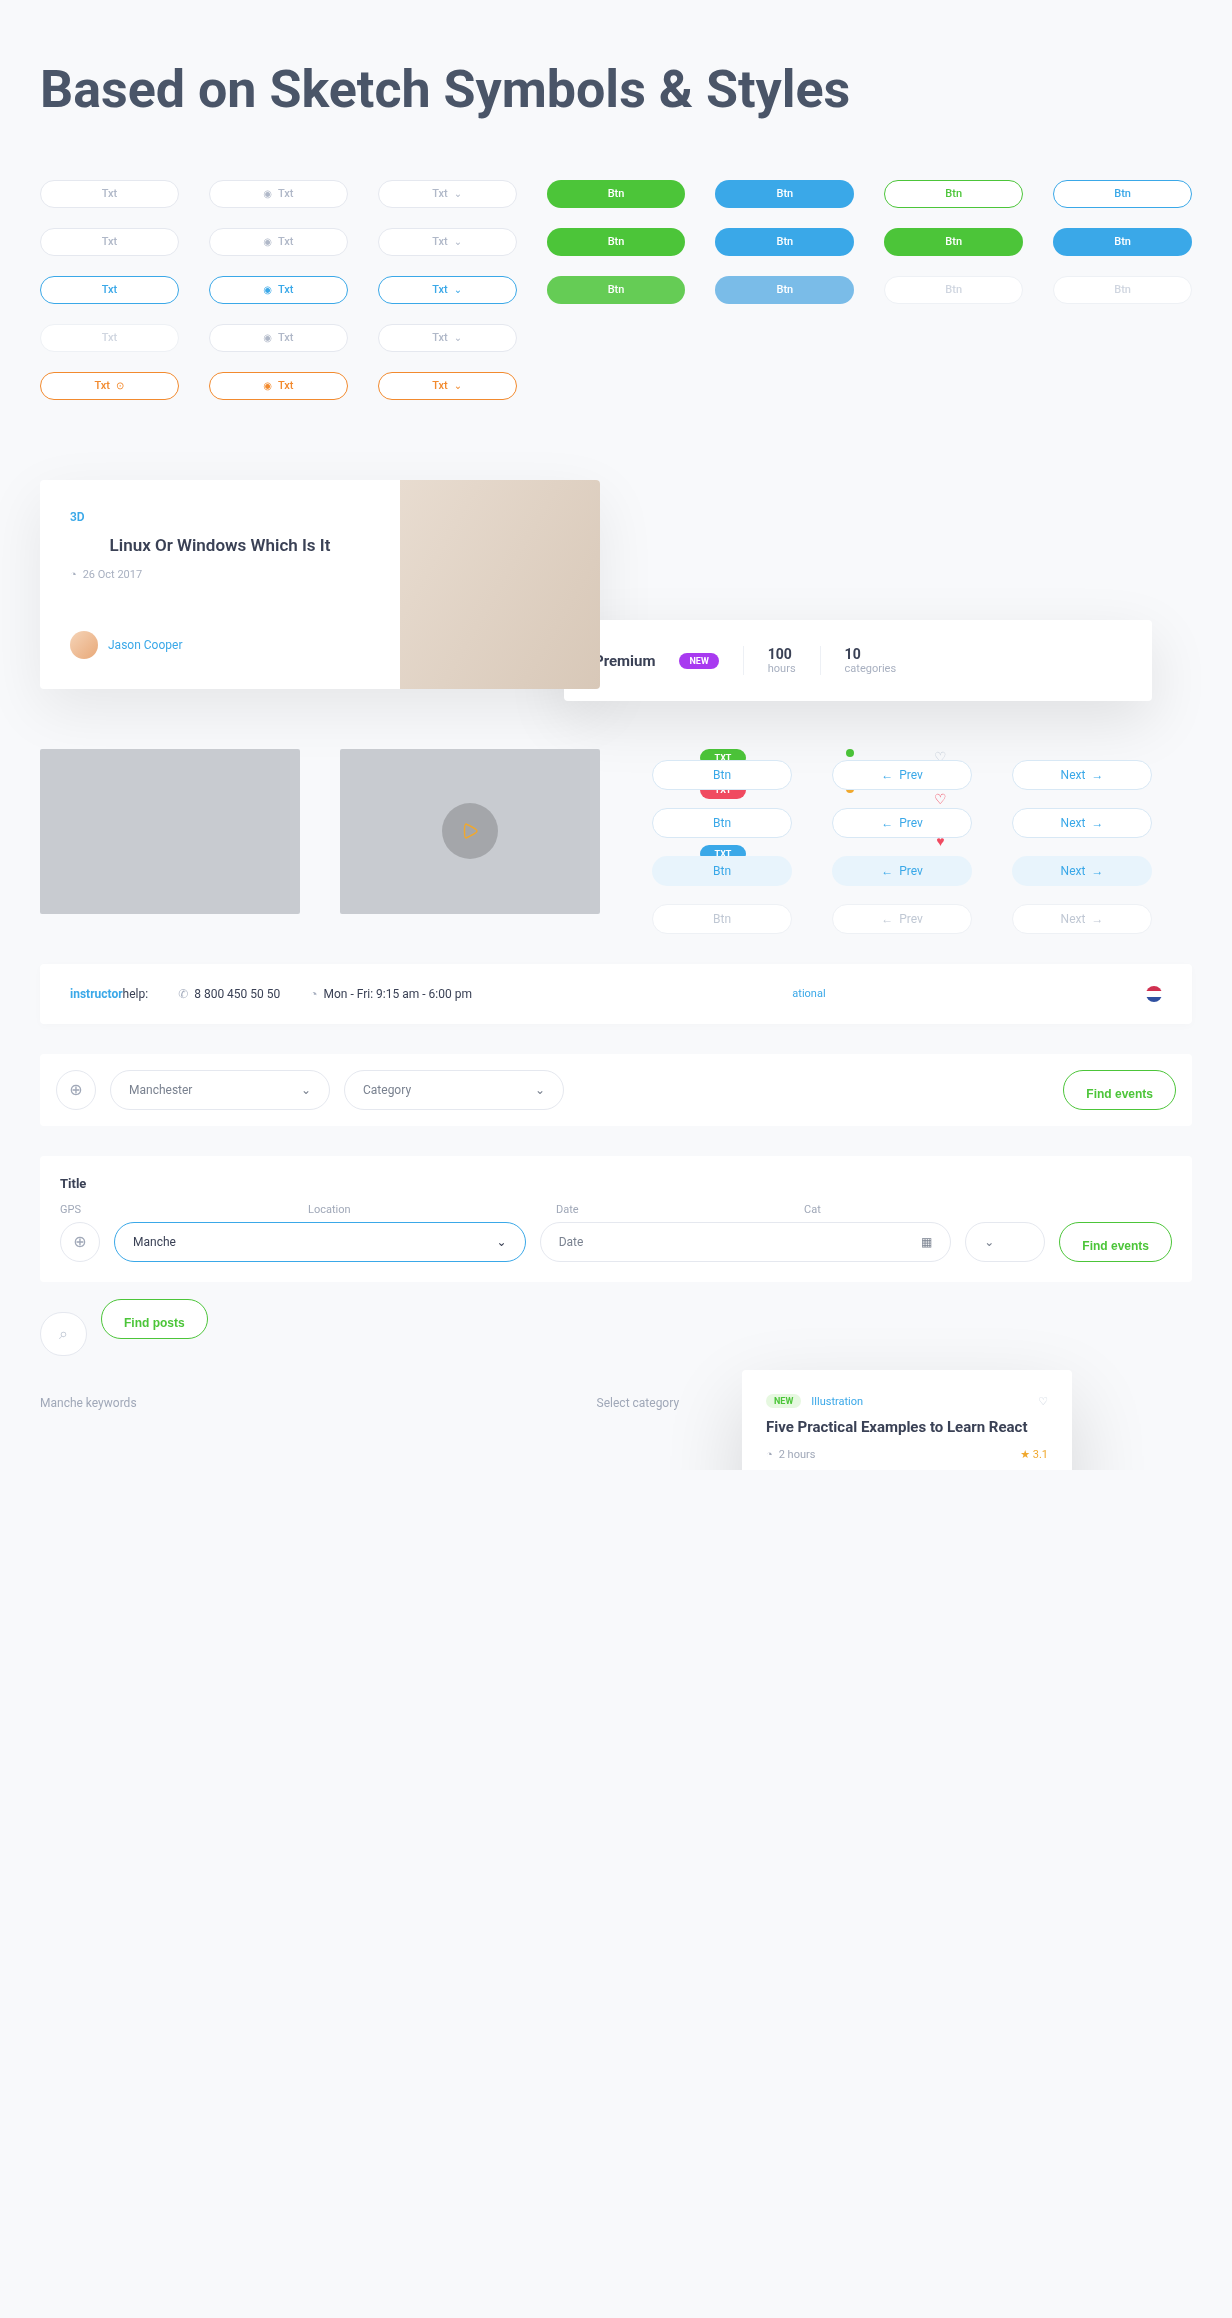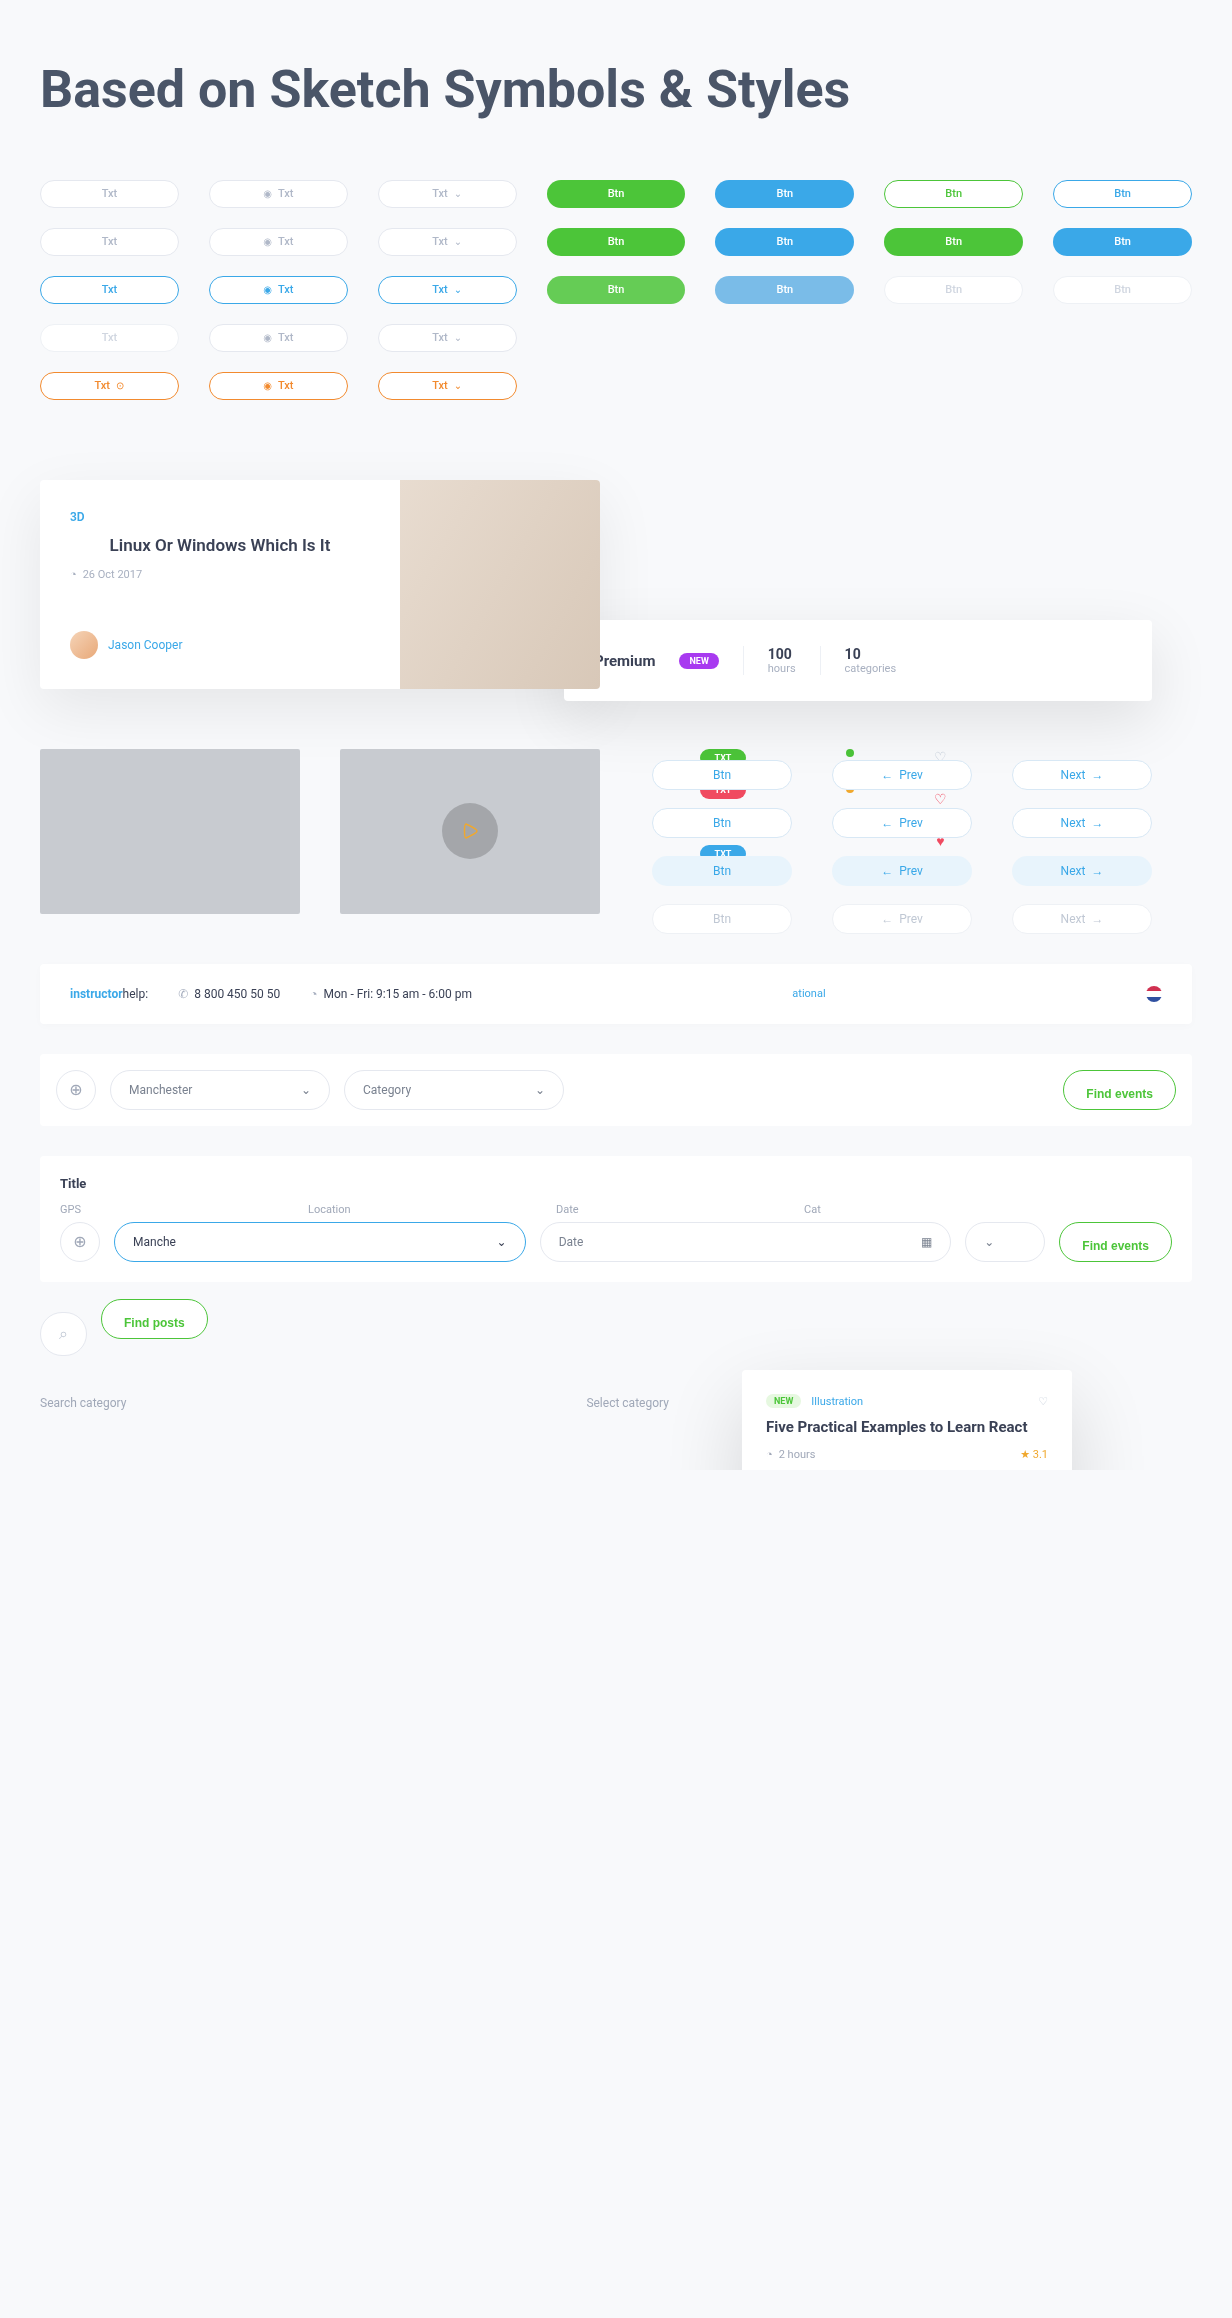--- a/index.html
+++ b/index.html
@@ -372,21 +372,21 @@
 </div>
 
 <div style="display:flex;gap:14px;align-items:center">
   <div class="search-full">
         <span style="color:#c0c8d4">⌕</span>
       </div>
   <button class="find-btn">Find posts</button>
 </div>
 
 <div class="bottom-labels">
-  <span>Search category</span>
+  <span>Manche keywords</span>
   <span style="margin-left:400px">Select category</span>
 </div>
 
 <div class="course-card">
   <div class="course-head">
     <span class="badge-new-sm">NEW</span>
     <span class="course-cat">Illustration</span>
     <span class="heart-o">♡</span>
   </div>
   <div class="course-title">Five Practical Examples to Learn React</div>

